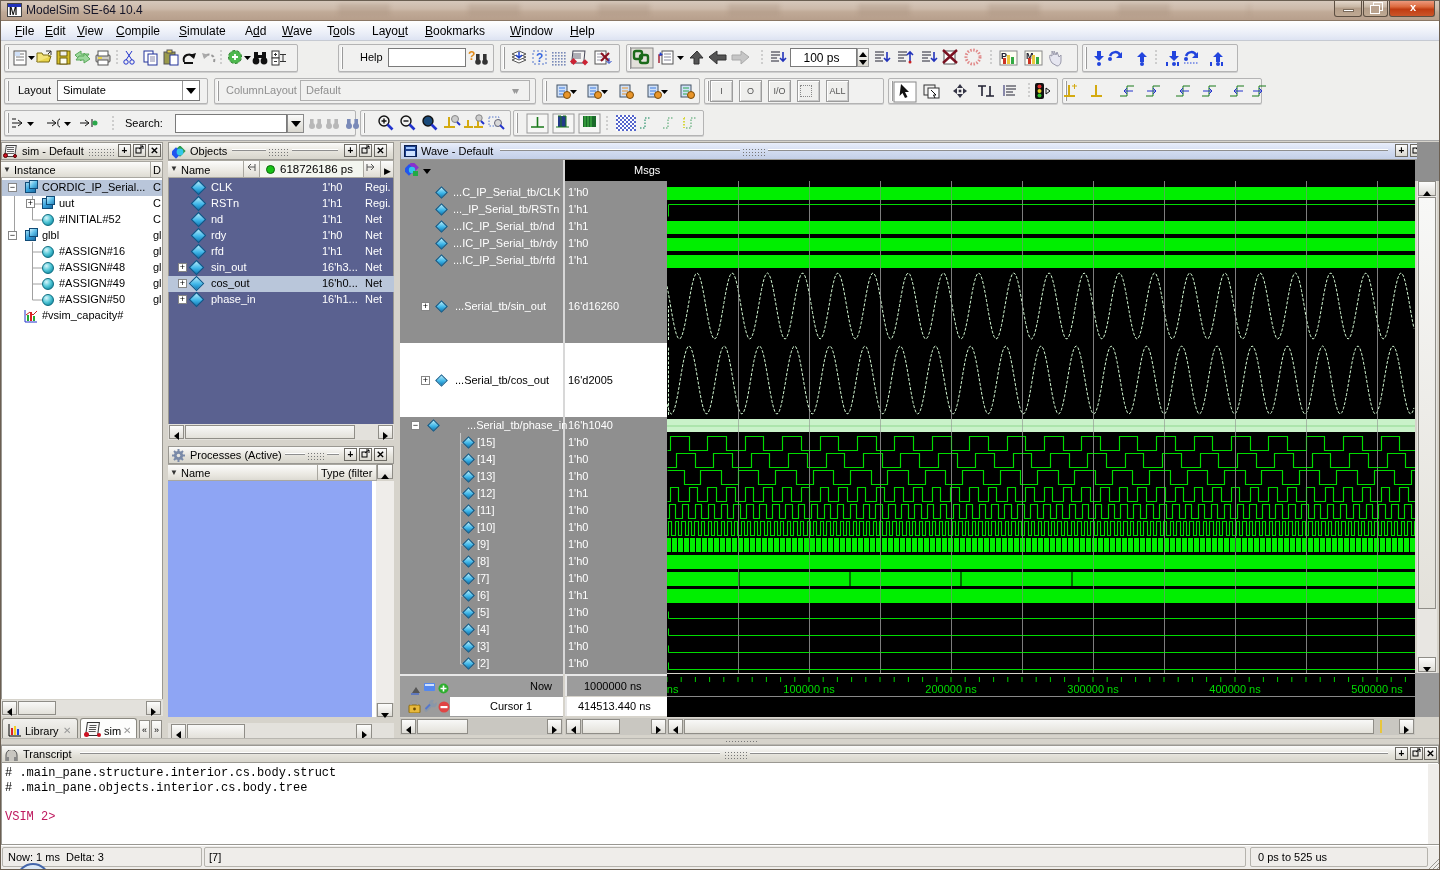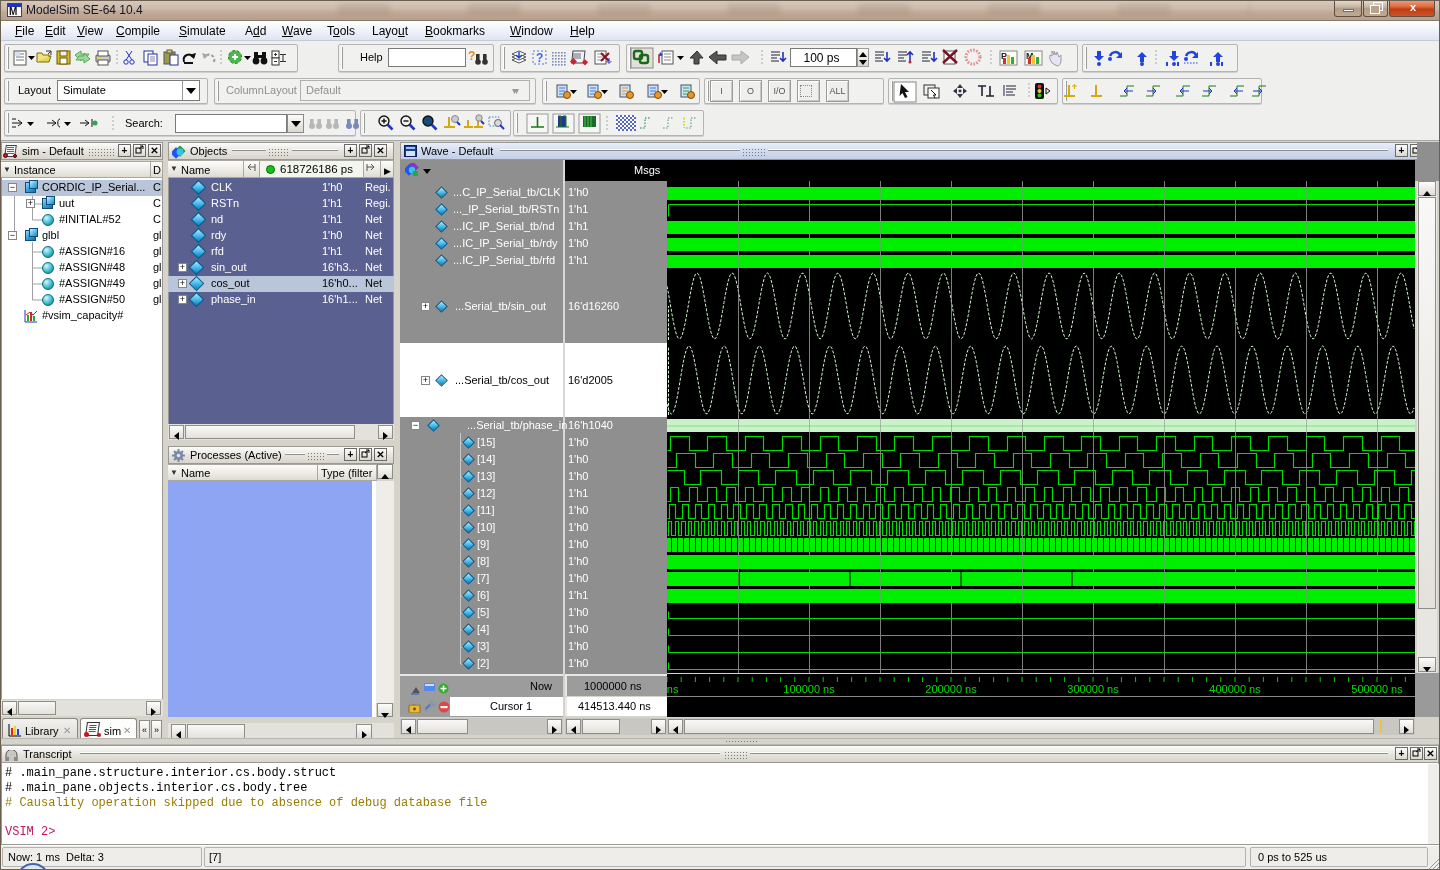--- a/index.html
+++ b/index.html
@@ -1126,21 +1126,20 @@
 <div class="abs hbtn" style="left:1395px;top:747px;">+</div>
 <div class="abs hbtn" style="left:1410px;top:747px;"><svg width="9" height="9">
       <rect x="1" y="3" width="5" height="5" fill="none" stroke="#000"></rect>
       <path d="M4 4l4-3m-3 0h3v3" stroke="#000" fill="none"></path>
     </svg></div>
 <div class="abs hbtn" style="left:1424px;top:747px;">✕</div>
 <div class="abs" style="left:1px;top:763px;width:1438px;height:82px;background:#fff;border:1px solid #9a9892;border-top:none;"></div>
 <div class="abs" style="left:1428px;top:764px;width:11px;height:80px;background:#efedea;"></div>
 <div class="abs mono" style="left:5px;top:766px;font-size:12px;line-height:14.8px;white-space:pre;"><span style="color:#000"># .main_pane.structure.interior.cs.body.struct
 # .main_pane.objects.interior.cs.body.tree
-</span><span style="color:#9a7d00"># Causality operation skipped due to absence of debug database file
 </span><span style="color:#000">
 </span><span style="color:#be185d">VSIM 2&gt;</span></div>
 <div class="abs" style="left:0;top:845px;width:1440px;height:25px;background:#efedea;border-top:1px solid #fff;"></div>
 <div class="abs" style="left:2px;top:847px;width:200px;height:20px;border:1px solid #b5b3ad;border-radius:2px;"></div>
 <div class="abs" style="left:8px;top:851px;font-size:11px;">Now: 1 ms&nbsp;&nbsp;Delta: 3</div>
 <div class="abs" style="left:204px;top:847px;width:1042px;height:20px;border:1px solid #b5b3ad;border-radius:2px;"></div>
 <div class="abs" style="left:209px;top:851px;font-size:11px;">[7]</div>
 <div class="abs" style="left:1250px;top:847px;width:178px;height:20px;border:1px solid #b5b3ad;border-radius:2px;"></div>
 <div class="abs" style="left:1258px;top:851px;font-size:11px;">0 ps to 525 us</div>
 <div class="abs" style="left:1428px;top:856px;width:12px;height:12px;"><svg width="12" height="12">

